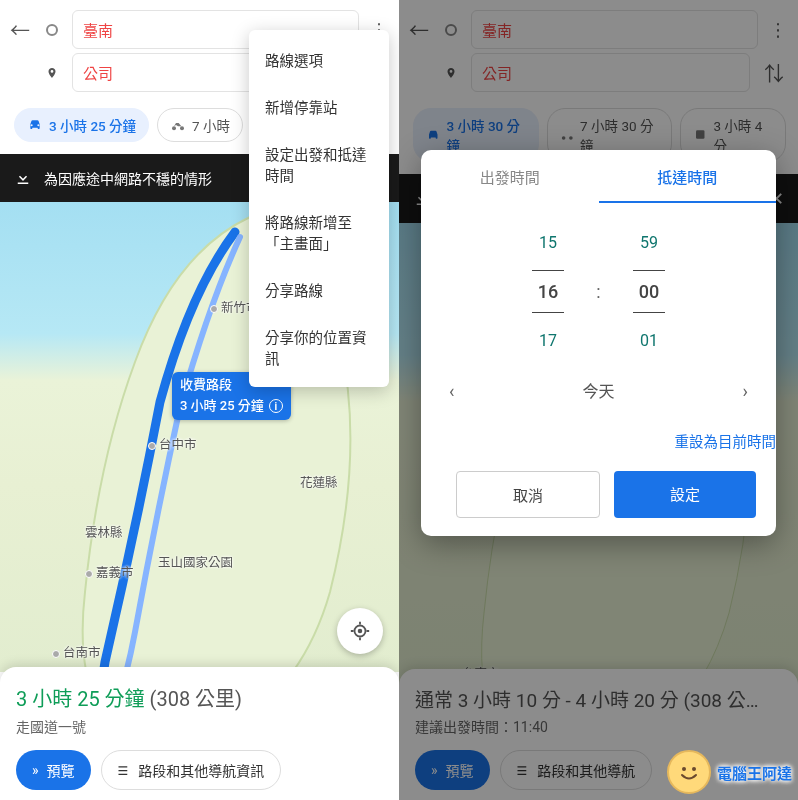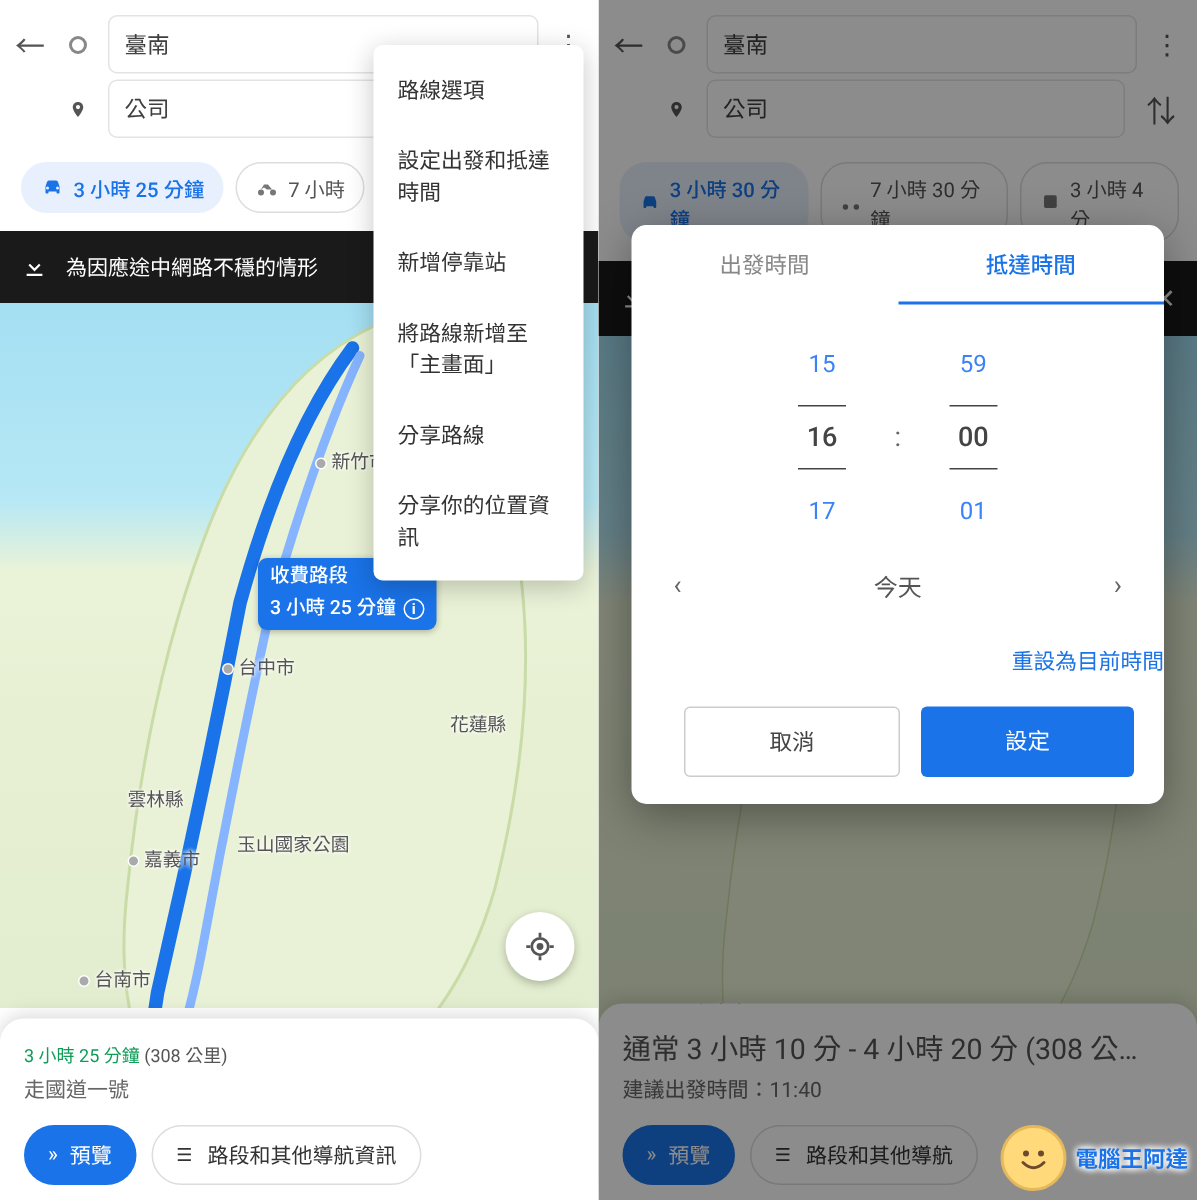--- a/index.html
+++ b/index.html
@@ -9,21 +9,21 @@
 .pane-right { width: 399px; background: #fff; }
 .pane-right .dim { position:absolute; inset:0; background: rgba(0,0,0,0.45); z-index:5; }
 
 
 .topbar { position: relative; padding: 8px 10px 4px 8px; background:#fff; z-index: 3; }
 .row { display:flex; align-items:center; gap:10px; padding:2px 0; }
 .back { width:24px; text-align:center; font-size:20px; color:#555; }
 .circ { width:12px; height:12px; border:2px solid #888; border-radius:50%; margin:0 4px; }
 .pin { width:12px; height:12px; display:flex; align-items:center; justify-content:center; margin:0 4px;}
 .pin svg { width:14px; height:14px; fill:#555; }
-.field { flex:1; border:1px solid #e3e3e3; border-radius:6px; padding:8px 10px; font-size:15px; color:#404040; background:#fff; }
+.field { flex:1; border:1px solid #e3e3e3; border-radius:6px; padding:8px 10px; font-size:15px; color:#ef4444; background:#fff; }
 .more { width:20px; text-align:center; font-size:18px; color:#555; }
 .swap { width:28px; text-align:center; font-size:20px; color:#555; }
 .spacer-s { width:24px; }
 
 
 .chips { display:flex; gap:8px; padding:10px 12px 12px 14px; background:#fff; z-index:3; position:relative; }
 .chip { display:inline-flex; align-items:center; gap:6px; border:1px solid #ddd; border-radius:18px; padding:6px 12px; font-size:13.5px; color:#555; }
 .chip.primary { background:#e8f0fe; border-color:#e8f0fe; color:#1a73e8; font-weight:500; }
 .chip svg { width:16px; height:16px; }
 
@@ -42,42 +42,42 @@
 
 .pill { position:absolute; background:#fff; border-radius:6px; box-shadow:0 1px 4px rgba(0,0,0,.25); padding:5px 8px; font-size:13px; color:#444; display:flex; align-items:center; gap:4px;}
 .pill.blue { background:#1a73e8; color:#fff; font-weight:500; line-height:1.3;}
 .info-i { width:14px; height:14px; border-radius:50%; border:1.5px solid currentColor; display:inline-flex; align-items:center; justify-content:center; font-size:10px; font-weight:bold;}
 
 .locate { position:absolute; right:16px; bottom:18px; width:46px; height:46px; border-radius:50%; background:#fff; box-shadow:0 2px 6px rgba(0,0,0,.25); display:flex; align-items:center; justify-content:center;}
 .locate svg{width:22px;height:22px;}
 
 
 .sheet { position:absolute; bottom:0; left:0; right:0; background:#fff; border-top-left-radius:16px; border-top-right-radius:16px; box-shadow:0 -2px 12px rgba(0,0,0,.15); padding:16px 16px 10px; z-index:4;}
-.sheet h2 { font-size:12px; font-weight:400; color:#555;}
+.sheet h2 { font-size:20px; font-weight:400; color:#555;}
 .sheet h2 .time { color:#0f9d58; }
 .sheet .sub { color:#666; font-size:14px; margin-top:4px;}
 .sheet-row { display:flex; gap:10px; margin-top:14px;}
 .btn { border-radius:20px; padding:9px 16px; font-size:14px; display:inline-flex; align-items:center; gap:8px;}
 .btn.primary { background:#1a73e8; color:#fff; border:none;}
 .btn.secondary { background:#fff; border:1px solid #ddd; color:#333;}
 .btn.chev::before{content:"»"; font-size:14px;}
 .list-icon::before{content:"☰"; font-size:12px; margin-right:2px;}
 
 
 .menu { position:absolute; top:30px; right:10px; width:140px; background:#fff; border-radius:6px; box-shadow:0 4px 18px rgba(0,0,0,.22); z-index:20; padding:6px 0;}
 .menu div { padding:13px 16px; font-size:14.5px; color:#333; }
 
 
 .modal { position:absolute; left:22px; right:22px; top:150px; background:#fff; border-radius:10px; z-index:10; box-shadow:0 8px 30px rgba(0,0,0,.35); padding:0 0 18px 0;}
 .tabs { display:flex; }
 .tab { flex:1; text-align:center; padding:16px 0 14px; font-size:15px; color:#888; border-bottom:2px solid transparent;}
 .tab.active { color:#1a73e8; border-bottom-color:#1a73e8; font-weight:500;}
 .picker { display:flex; justify-content:center; align-items:center; gap:32px; padding:30px 0 20px; font-size:18px; color:#444;}
 .picker .col { display:flex; flex-direction:column; align-items:center; gap:18px;}
-.picker .col .muted { color:#3b82f6; font-size:16px;}
+.picker .col .muted { color:#0f766e; font-size:16px;}
 .picker .mid { border-top:1.5px solid #444; border-bottom:1.5px solid #444; padding:10px 6px; font-weight:500;}
 .picker .colon{ font-size:18px; color:#666;}
 .datebar { display:flex; align-items:center; justify-content:space-between; padding:8px 28px; font-size:16px; color:#555;}
 .datebar .arrow{ font-size:18px; color:#666;}
 .reset { text-align:right; color:#1a73e8; font-size:14.5px; padding:20px 0 8px;}
 .modal-btns { display:flex; gap:14px; padding:12px 20px 0;}
 .mbtn { flex:1; text-align:center; padding:12px 0; border-radius:4px; font-size:15px;}
 .mbtn.cancel { border:1px solid #ccc; color:#444;margin-left:15px;}
 .mbtn.ok { background:#1a73e8; color:#fff;}
 
@@ -167,22 +167,22 @@
       <svg viewBox="0 0 24 24" fill="none" stroke="#555" stroke-width="2">
           <circle cx="12" cy="12" r="6"></circle>
           <circle cx="12" cy="12" r="1.5" fill="#555"></circle>
           <path d="M12 2v3M12 19v3M2 12h3M19 12h3"></path>
         </svg>
     </div>
   </div>
 
   <div class="menu">
     <div>路線選項</div>
+    <div>新增停靠站</div>
     <div>設定出發和抵達時間</div>
-    <div>新增停靠站</div>
     <div>將路線新增至「主畫面」</div>
     <div>分享路線</div>
     <div>分享你的位置資訊</div>
   </div>
 
   <div class="sheet">
     <h2>
       <span class="time">3 小時 25 分鐘</span><span> (308 公里)</span>
     </h2>
     <div class="sub">走國道一號</div>

